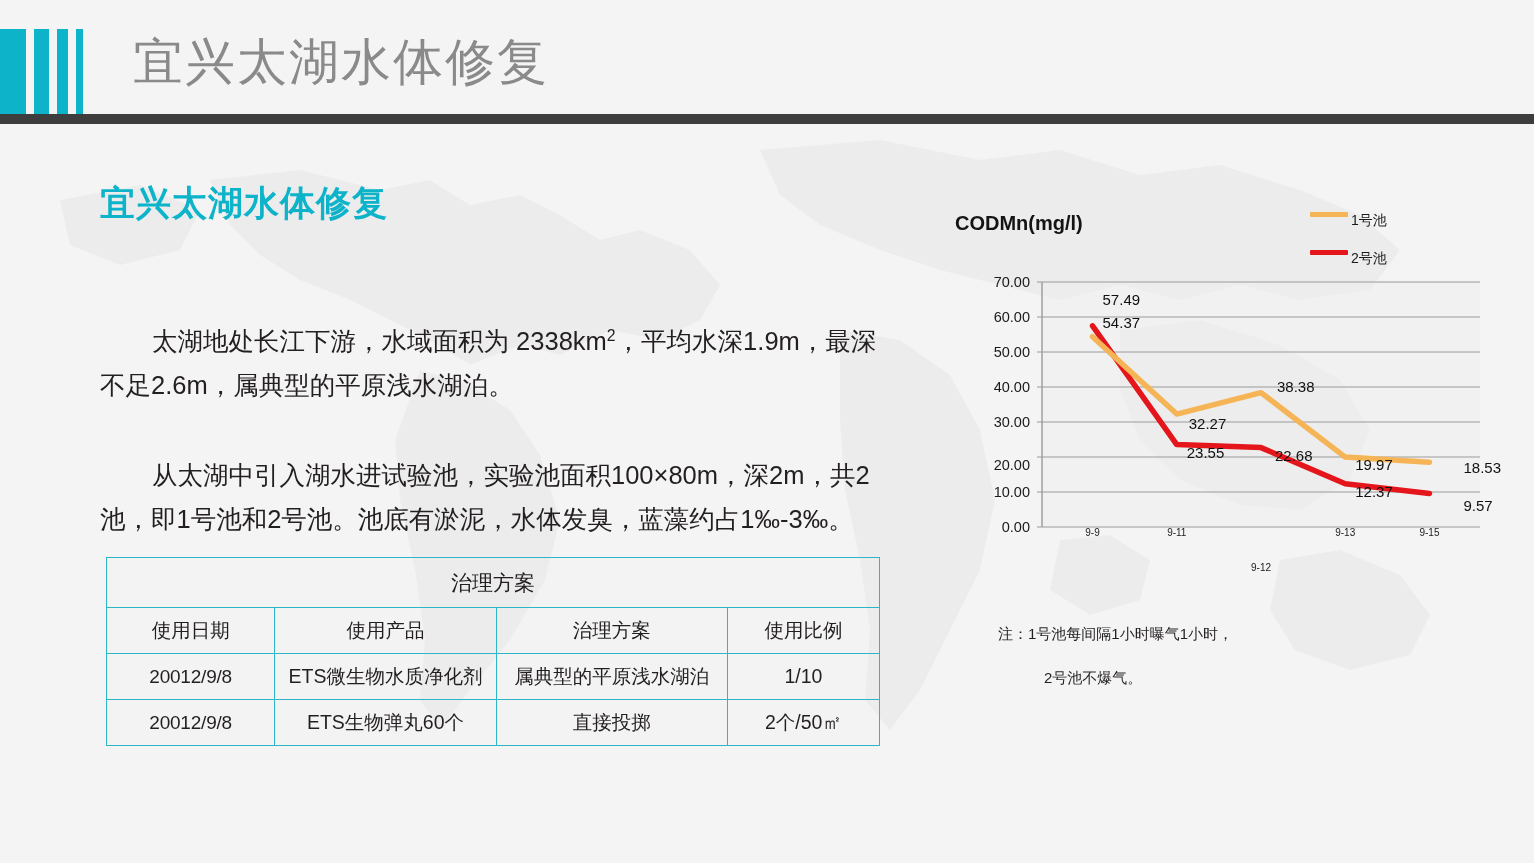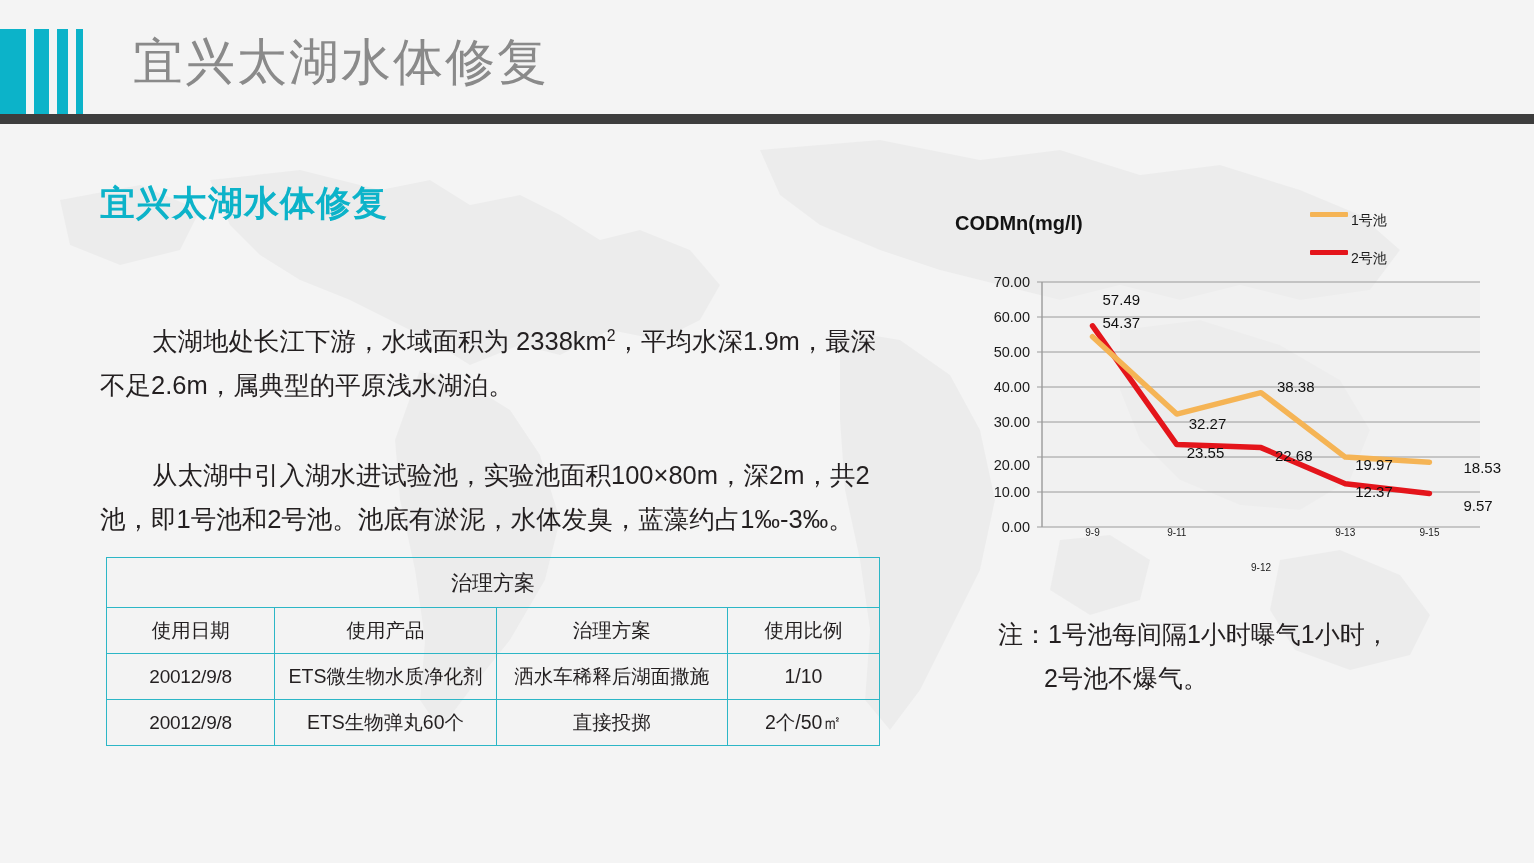--- a/index.html
+++ b/index.html
@@ -214,21 +214,21 @@
     position: absolute;
     font-size: 15px;
     color: #111111;
     white-space: nowrap;
   }
 
   #chart-note {
     position: absolute;
     left: 58px;
     top: 488px;
-    font-size: 25px;
+    font-size: 15px;
     color: #231f20;
     line-height: 44px;
     white-space: nowrap;
   }
   #chart-note .note-line2 {
     display: block;
     padding-left: 46px;
   }
 </style>
 </head>
@@ -271,21 +271,21 @@
       </tr>
       <tr>
         <td class="col-date">使用日期</td>
         <td class="col-product">使用产品</td>
         <td class="col-method">治理方案</td>
         <td class="col-ratio">使用比例</td>
       </tr>
       <tr>
         <td class="date-cell">20012/9/8</td>
         <td>ETS微生物水质净化剂</td>
-        <td>洒水车稀释后湖面撒施</td>
+        <td>属典型的平原浅水湖泊</td>
         <td>1/10</td>
       </tr>
       <tr>
         <td class="date-cell">20012/9/8</td>
         <td>ETS生物弹丸60个</td>
         <td>直接投掷</td>
         <td>2个/50㎡</td>
       </tr>
     </tbody>
   </table>

